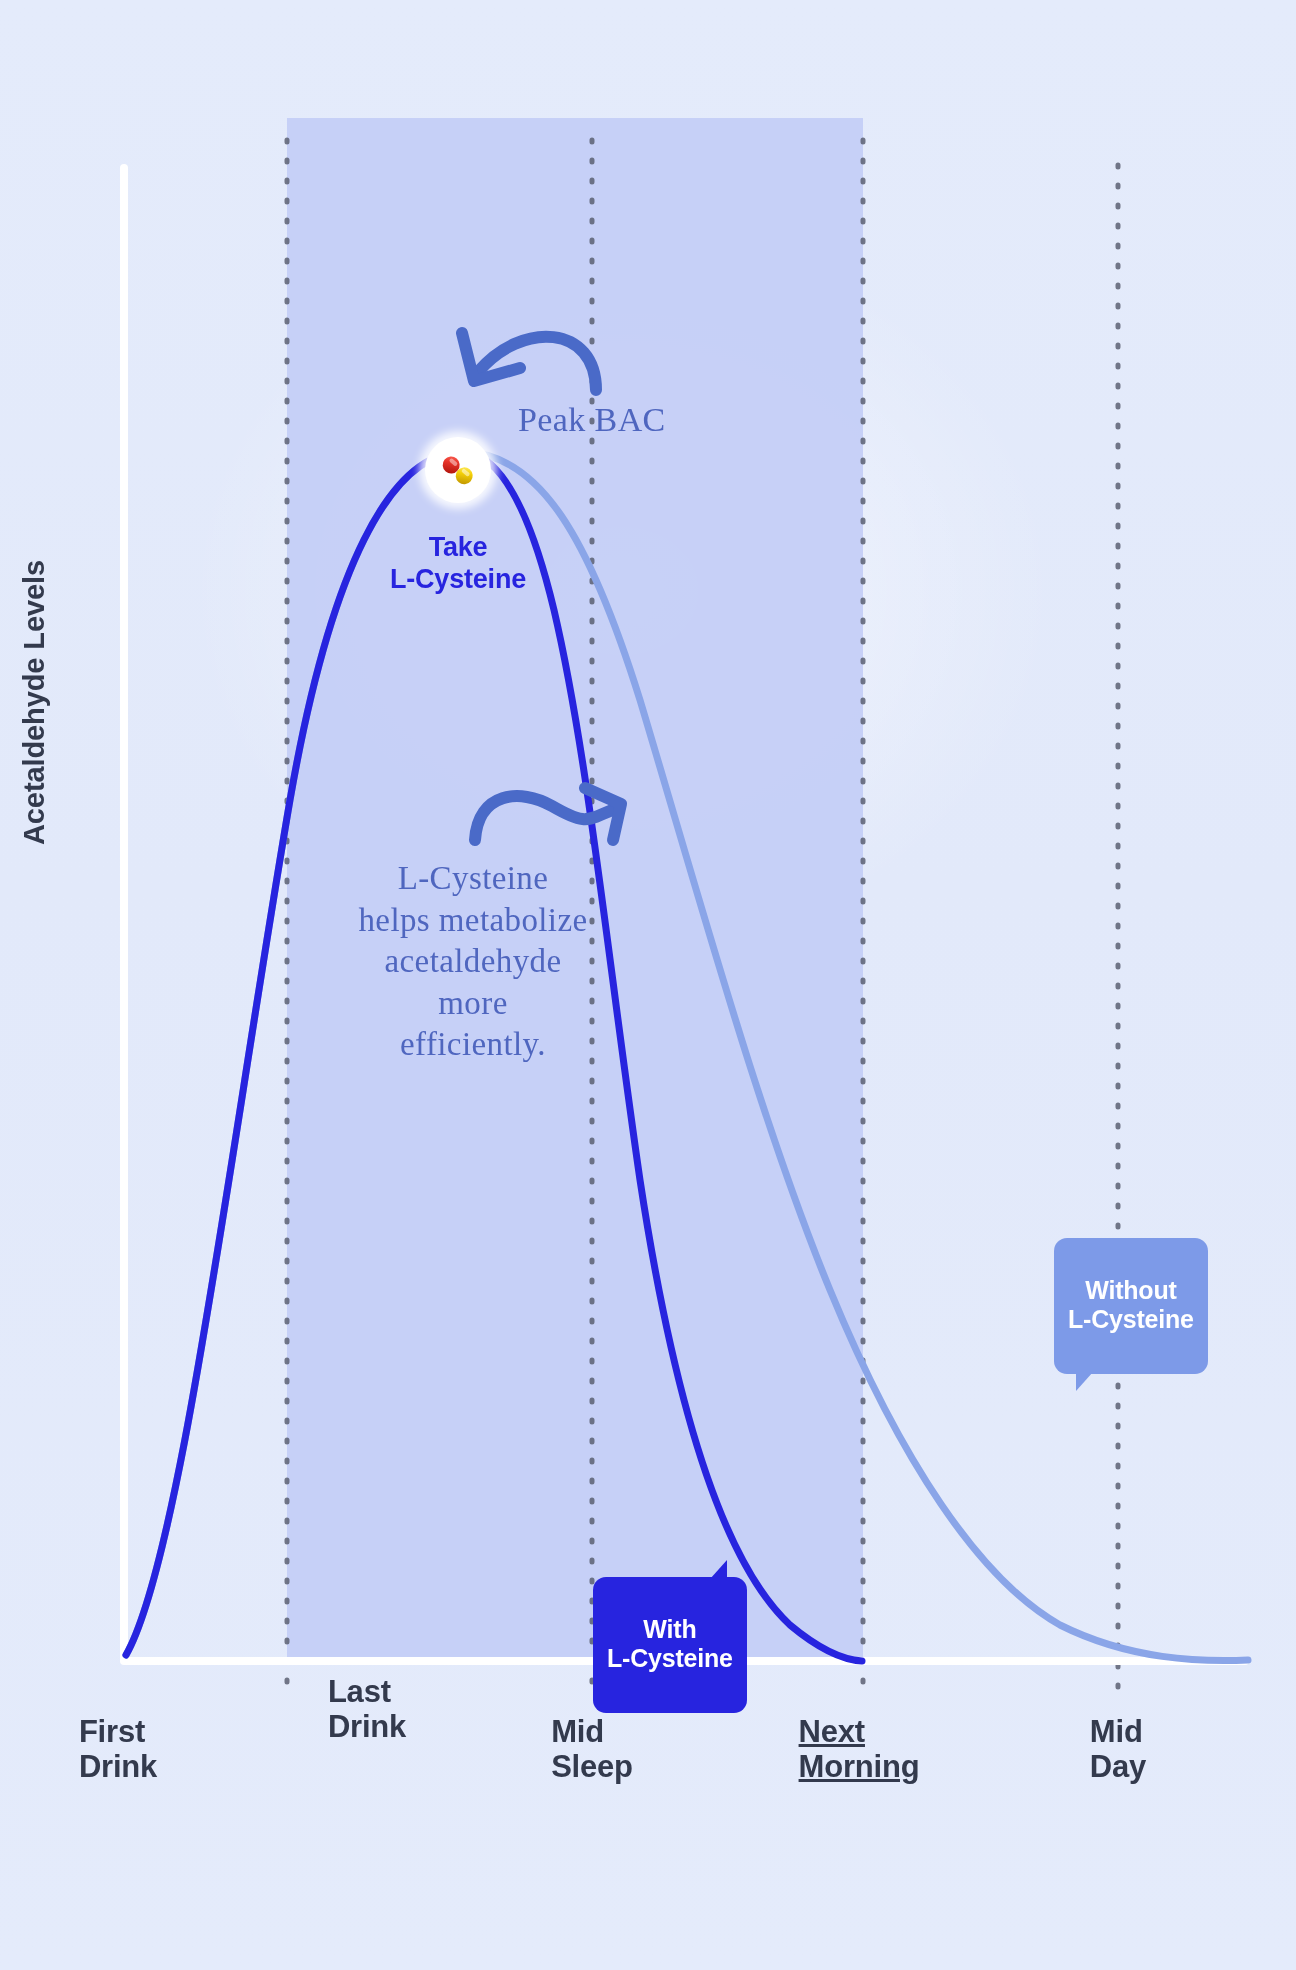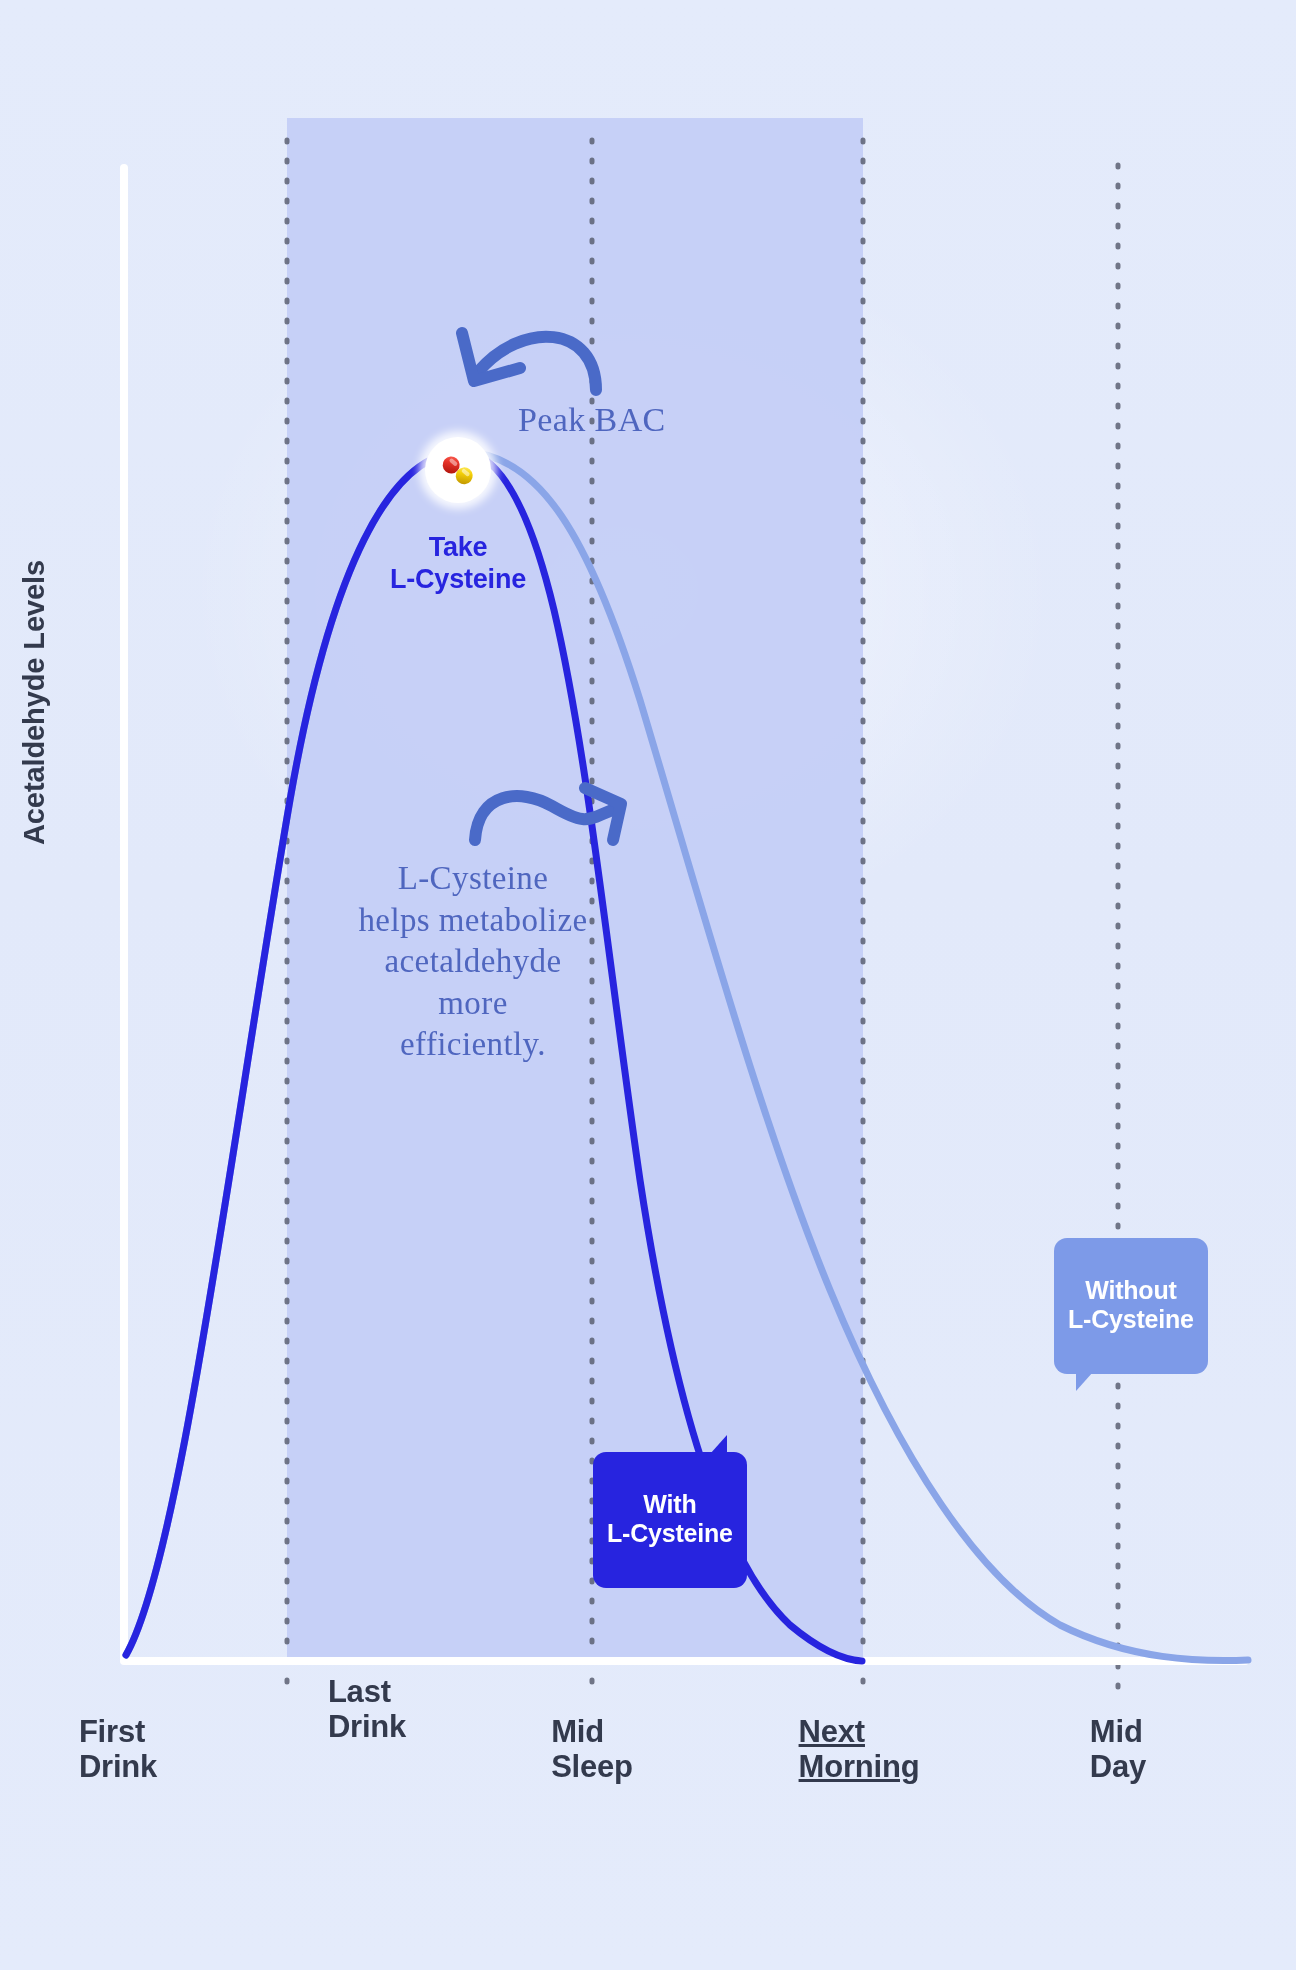--- a/index.html
+++ b/index.html
@@ -133,21 +133,21 @@
   #callout-without .tail {
     position: absolute;
     left: 22px;
     bottom: -17px;
     width: 0; height: 0;
     border-left: 17px solid #7d9ae8;
     border-bottom: 19px solid transparent;
   }
   #callout-with {
     left: 593px;
-    top: 1452px;
+    top: 1577px;
     background: #2724df;
   }
   #callout-with .tail {
     position: absolute;
     right: 20px;
     top: -17px;
     width: 0; height: 0;
     border-right: 17px solid #2724df;
     border-top: 19px solid transparent;
   }

